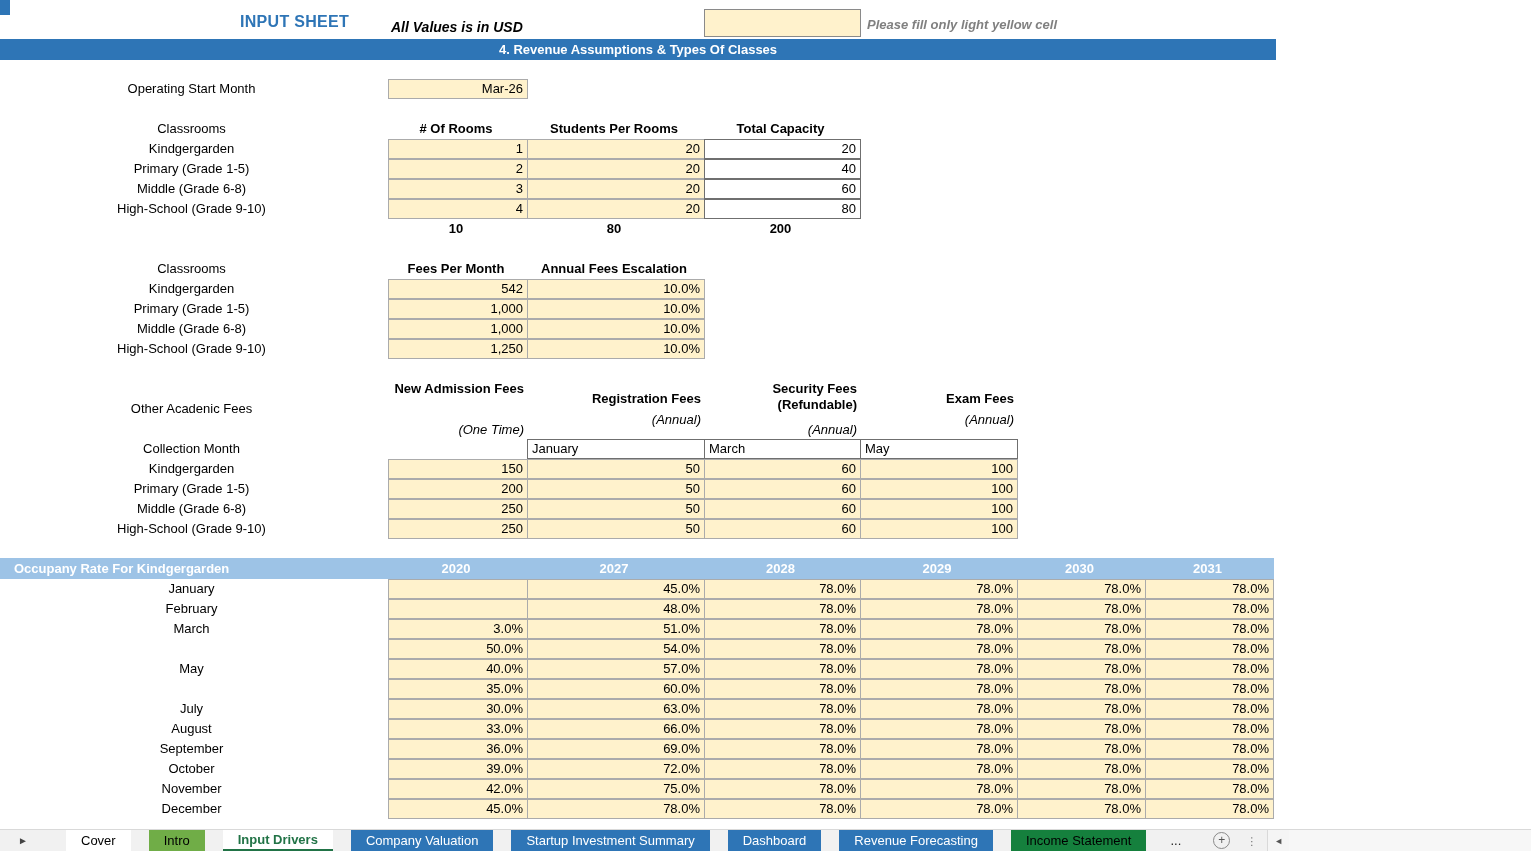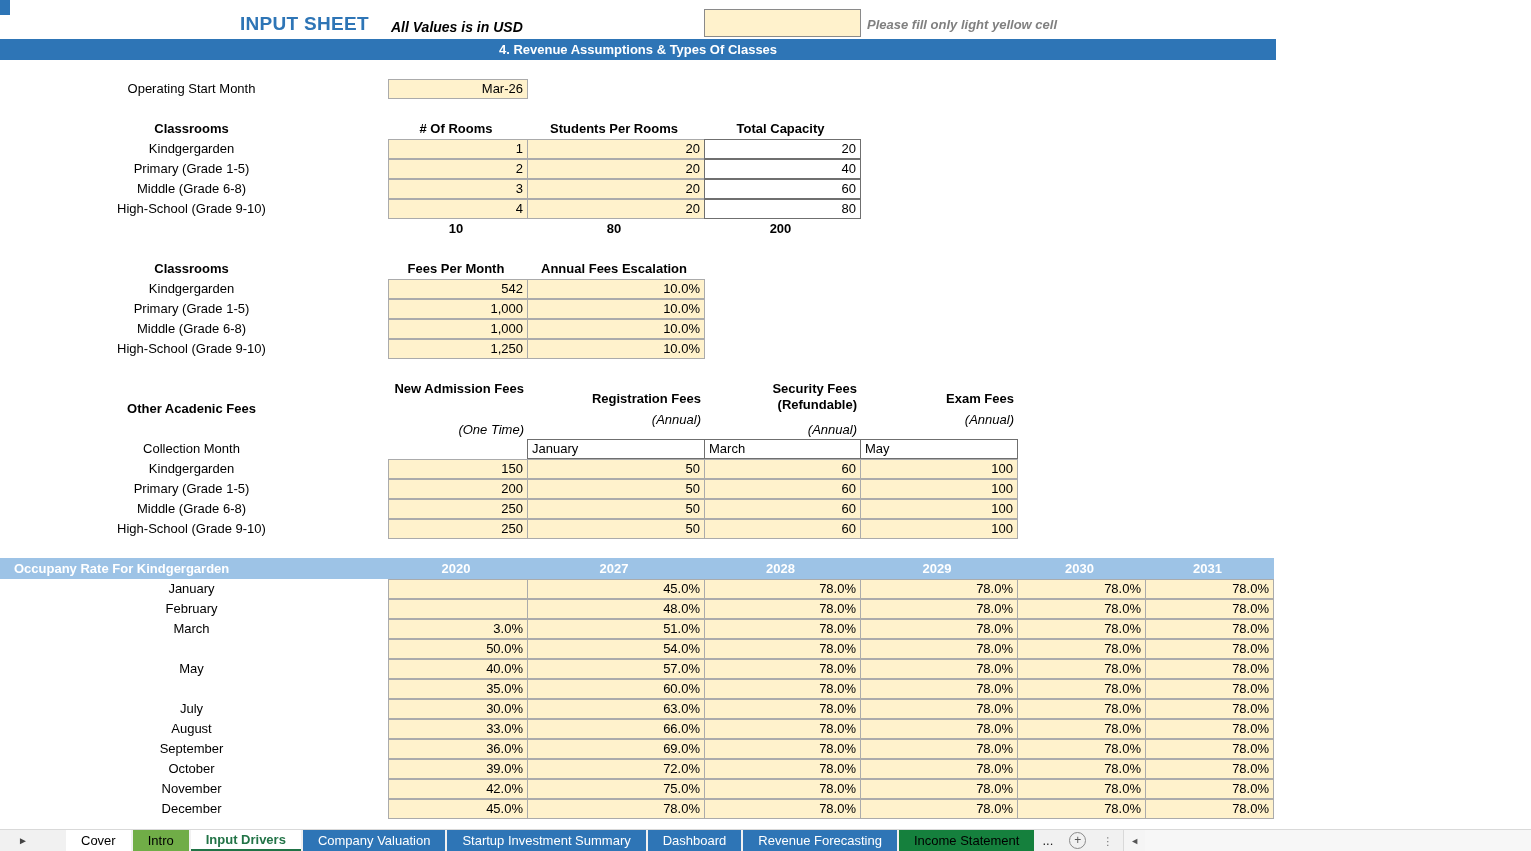--- a/index.html
+++ b/index.html
@@ -1,45 +1,45 @@
 <!DOCTYPE html>
 <html><head>
 <meta charset="utf-8">
 <style>
   *{margin:0;padding:0;box-sizing:border-box}
   html,body{width:1531px;height:851px}
   body{position:relative;background:#fff;font-family:"Liberation Sans",sans-serif;font-size:13px;color:#000;overflow:hidden}
-  .b{font-weight:bold}
+  .b{font-weight:normal}
   .row{position:absolute;left:0;width:1531px;height:20px}
   .lbl{position:absolute;left:0;top:0;width:386px;height:20px;line-height:20px;text-align:center;padding-right:3px;white-space:nowrap}
   .ca{left:388px;width:140px}
   .cb{left:527px;width:178px}
   .cc{left:704px;width:157px}
   .cd{left:860px;width:158px}
   .ce{left:1017px;width:129px}
   .cf{left:1145px;width:129px}
   .cell{position:absolute;top:0;height:20px;line-height:18px;text-align:right;padding-right:4px;border:1px solid #ababab;white-space:nowrap}
   .yellow{background:#FFF2CC}
   .wcell{background:#fff;border-color:#6f6f6f}
   .coll{text-align:left;padding-left:4px;padding-right:0;background:#fff;border-color:#6f6f6f}
   .h{position:absolute;top:0;height:20px;line-height:20px;text-align:center;padding-right:4px;font-weight:bold;white-space:nowrap}
   .corner{position:absolute;left:0;top:0;width:10px;height:15px;background:#2E75B6}
-  .title{position:absolute;left:240px;top:13px;font-size:19px;font-weight:bold;color:#2E75B6;letter-spacing:.3px}
+  .title{position:absolute;left:240px;top:13px;font-size:16px;font-weight:bold;color:#2E75B6;letter-spacing:.3px}
   .subtitle{position:absolute;left:391px;top:19px;font-size:14px;font-weight:bold;font-style:italic}
   .top-input{position:absolute;left:704px;top:9px;width:157px;height:28px;background:#FFF2CC;border:1px solid #8a8a8a}
   .fill-note{position:absolute;left:867px;top:17px;font-size:13px;font-weight:bold;font-style:italic;color:#808080}
   .banner{position:absolute;left:0;top:39px;width:1276px;height:21px;background:#2E75B6;color:#fff;font-weight:bold;text-align:center;line-height:21px}
   .hdrwrap{position:absolute;text-align:right;font-weight:bold;line-height:16px;padding-right:4px}
   .sub{position:absolute;text-align:right;font-style:italic;padding-right:4px;height:18px;line-height:18px}
   .occ-head{position:absolute;left:0;top:558px;width:1274px;height:21px;background:#9DC3E6;color:#fff;font-weight:bold}
   .occ-title{position:absolute;left:14px;top:0;height:31px;line-height:21px}
   .occ-head .h{height:21px;line-height:21px;color:#fff}
   .tabbar{position:absolute;left:0;top:829px;width:1531px;height:22px;background:#f1f1f1;border-top:1px solid #d9d9d9;display:flex;align-items:stretch;font-size:13px}
   .navtri{width:30px;text-align:center;line-height:22px;color:#444;font-size:10px;margin-left:8px}
-  .tab{line-height:22px;padding:0 15px;margin-right:2px;white-space:nowrap;cursor:default}
+  .tab{line-height:22px;padding:0 15px;margin-right:18px;white-space:nowrap;cursor:default}
   .tab.first{margin-left:28px}
   .tab.white{background:#fff;color:#000}
   .tab.green{background:#70AD47;color:#000}
   .tab.active{background:#fff;color:#217346;font-weight:bold;border-bottom:2px solid #217346;line-height:20px}
   .tab.blue{background:#2E75B6;color:#fff}
   .tab.gold{background:#15803d;color:#000}
   .tab.more{background:transparent;color:#222;padding:0 6px}
   .plusbtn{width:17px;height:17px;border:1px solid #8a8a8a;border-radius:50%;text-align:center;line-height:15px;font-size:12px;color:#555;margin:2px 6px 0 8px}
   .griphandle{line-height:22px;color:#777;padding:0 10px;font-size:11px}
   .hscroll{flex:1;display:flex;background:#f1f1f1}

